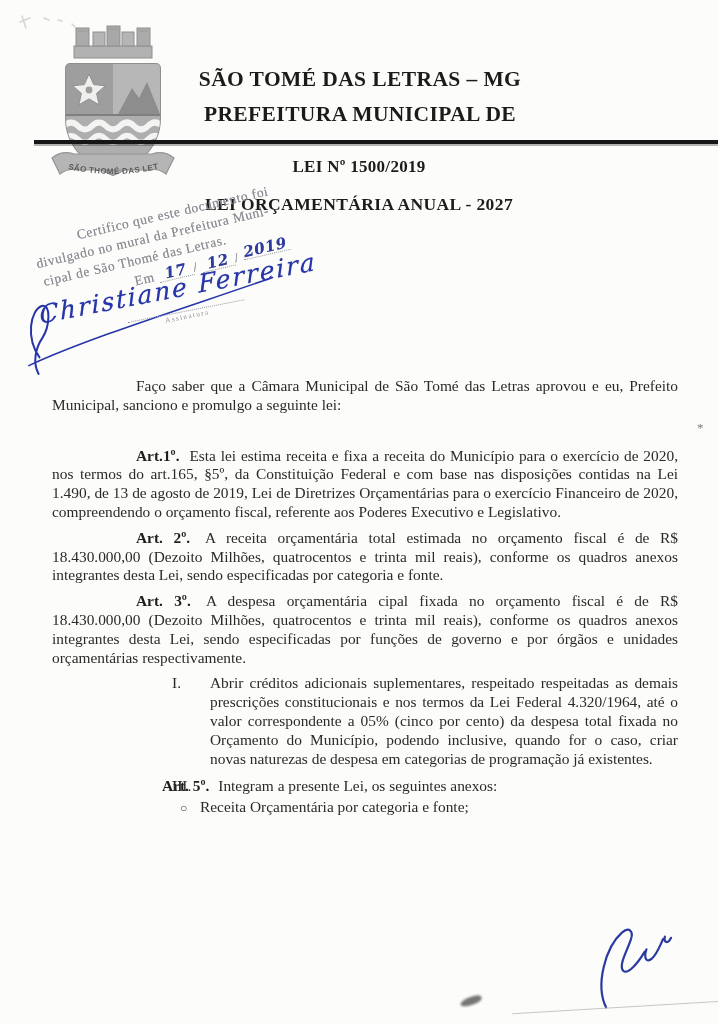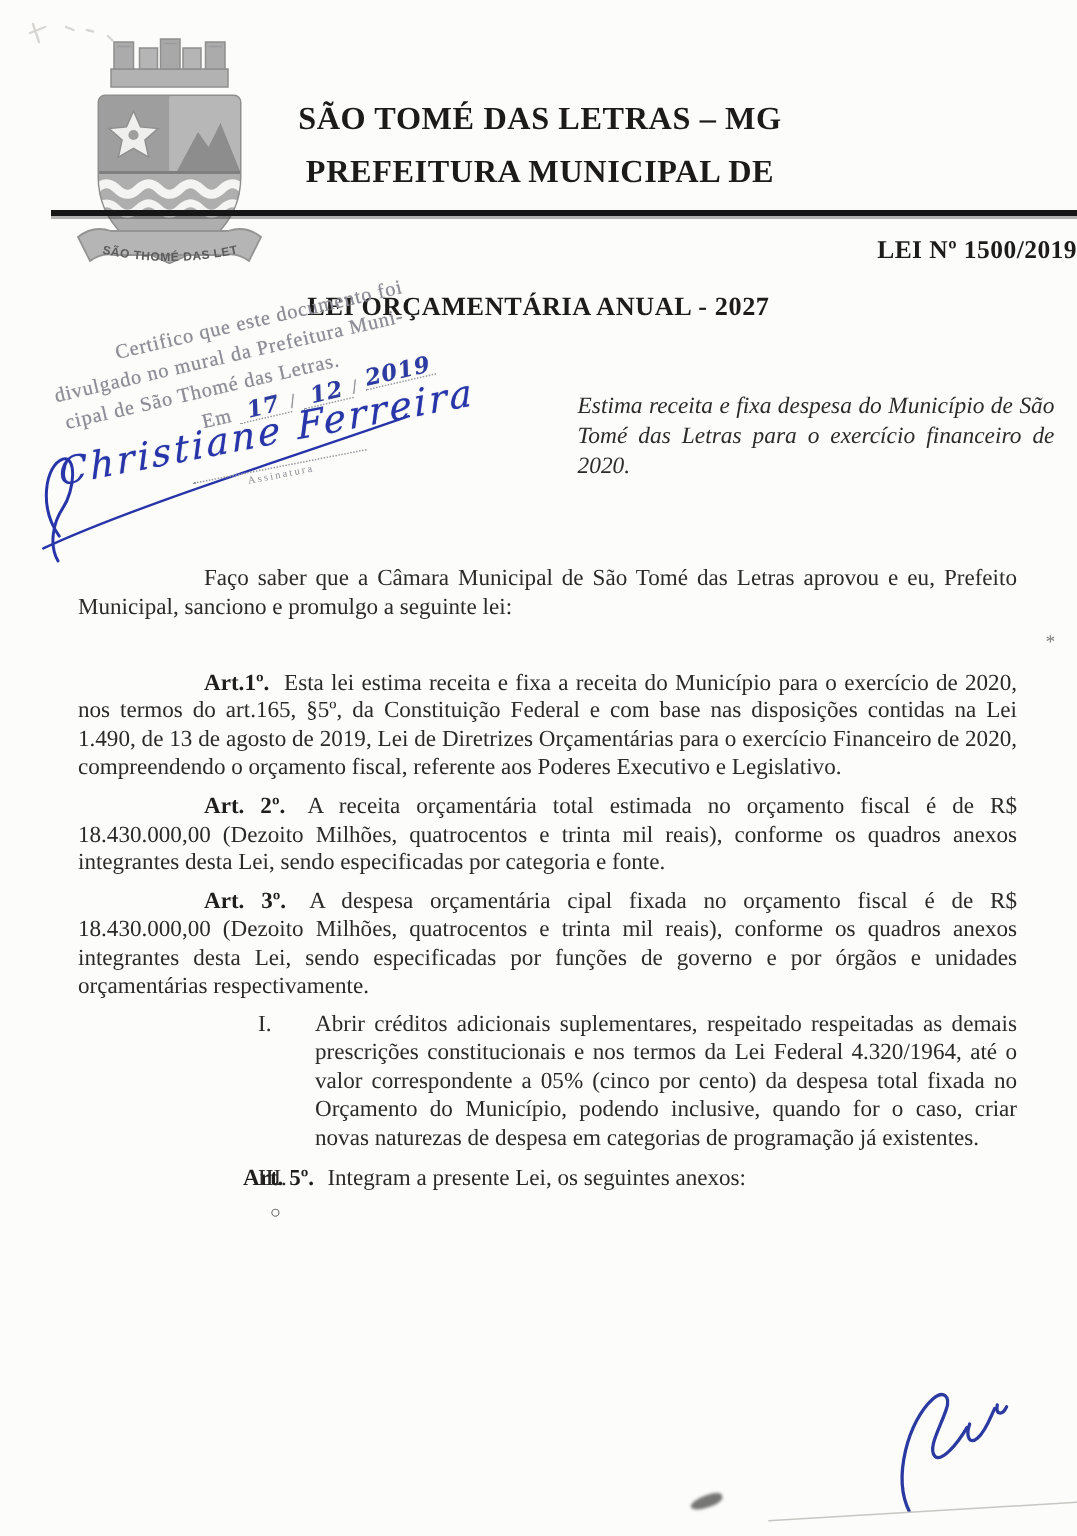--- a/index.html
+++ b/index.html
@@ -14,21 +14,21 @@
   .org{
     position:absolute;left:188px;top:62px;width:344px;
     text-align:center;font-weight:bold;font-size:21.5px;line-height:35px;
     color:#1c1b1a;letter-spacing:.4px;
   }
   .rule{
     position:absolute;left:34px;right:0;top:140px;height:4px;background:#161616;
     box-shadow:0 2px 0 rgba(40,40,40,.35);
   }
   .law-number{
-    position:absolute;left:0;right:0;top:157px;text-align:right;
+    position:absolute;left:0;right:0;top:157px;text-align:center;
     font-weight:bold;font-size:17px;color:#1d1c1b;letter-spacing:.3px;
   }
   .law-title{
     position:absolute;left:0;right:0;top:194px;text-align:center;
     font-weight:bold;font-size:17.5px;color:#1d1c1b;letter-spacing:.4px;
   }
   
   .stamp{
     position:absolute;left:30px;top:236px;width:330px;
     transform:rotate(-13deg);transform-origin:0 0;
@@ -160,21 +160,20 @@
 
   <div class="signature">
     <svg class="sig-flourish" viewBox="0 0 300 90">
       <path d="M18,62 C8,40 18,14 30,12 C40,11 34,34 24,44 C16,52 10,66 14,78" stroke="#2735a8" stroke-width="2" fill="none" stroke-linecap="round"></path>
       <path d="M6,68 C70,52 180,40 262,28" stroke="#2735a8" stroke-width="1.6" fill="none" stroke-linecap="round"></path>
     </svg>
     <span class="sig-name">Christiane Ferreira</span>
     <div class="assin">Assinatura</div>
   </div>
 
-  <div class="epigraph">Estima receita e fixa despesa do Município de São Tomé das Letras para o exercício financeiro de 2020.</div>
 
   <div class="bodytext">
     <p class="indent preamble">Faço saber que a Câmara Municipal de São Tomé das Letras aprovou e eu, Prefeito Municipal, sanciono e promulgo a seguinte lei:</p>
 
     <p class="indent">
       <span class="lbl">Art.1º.</span>
       <span>Esta lei estima receita e fixa a receita do Município para o exercício de 2020, nos termos do art.165, §5º, da Constituição Federal e com base nas disposições contidas na Lei 1.490, de 13 de agosto de 2019, Lei de Diretrizes Orçamentárias para o exercício Financeiro de 2020, compreendendo o orçamento fiscal, referente aos Poderes Executivo e Legislativo.</span>
     </p>
 
     <p class="indent">
@@ -199,20 +198,21 @@
       <span class="numeral">III.</span>
     </div>
 
     <p class="indent" style="text-indent:110px;margin-bottom:2px;">
       <span class="lbl">Art. 5º.</span>
       <span>Integram a presente Lei, os seguintes anexos:</span>
     </p>
 
     <div class="annex">
       <span class="marker">○</span>
+      <span>Receita Orçamentária por categoria e fonte;</span>
     </div>
   </div>
 
   <div class="margin-star">*</div>
 
   <svg class="initials" viewBox="0 0 120 100">
     <path d="M18,84 C10,60 26,24 44,12 C52,7 56,12 52,20 C46,32 36,44 40,50 C44,55 56,44 64,34 M66,32 C62,40 64,46 70,42 C76,38 80,30 84,24 M86,22 C84,28 88,30 92,24" stroke="#2b3aa0" stroke-width="2.2" fill="none" stroke-linecap="round" transform="rotate(-8 60 50)"></path>
   </svg>
 
   <div class="smudge"></div>

